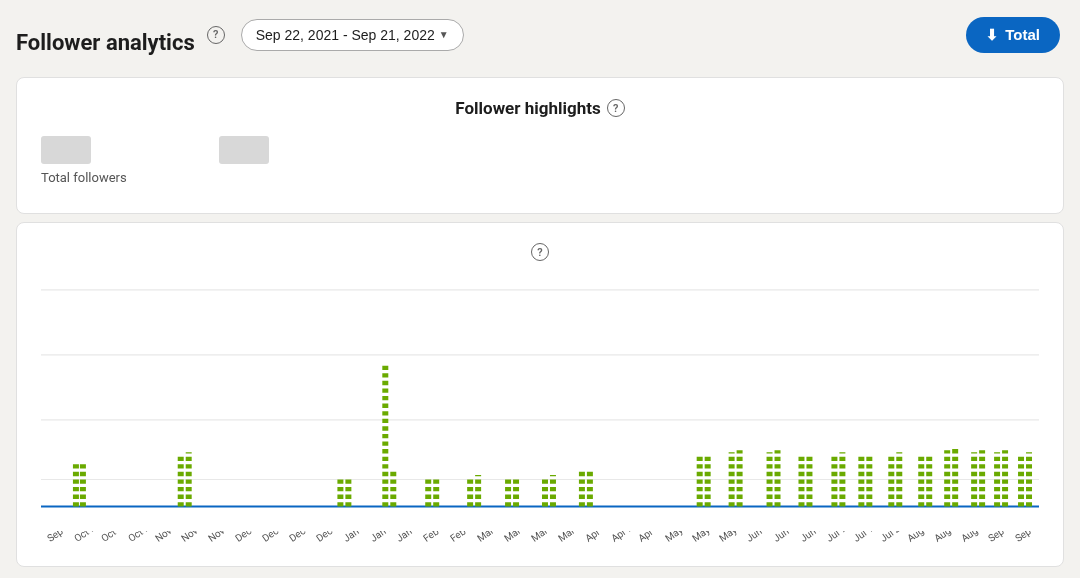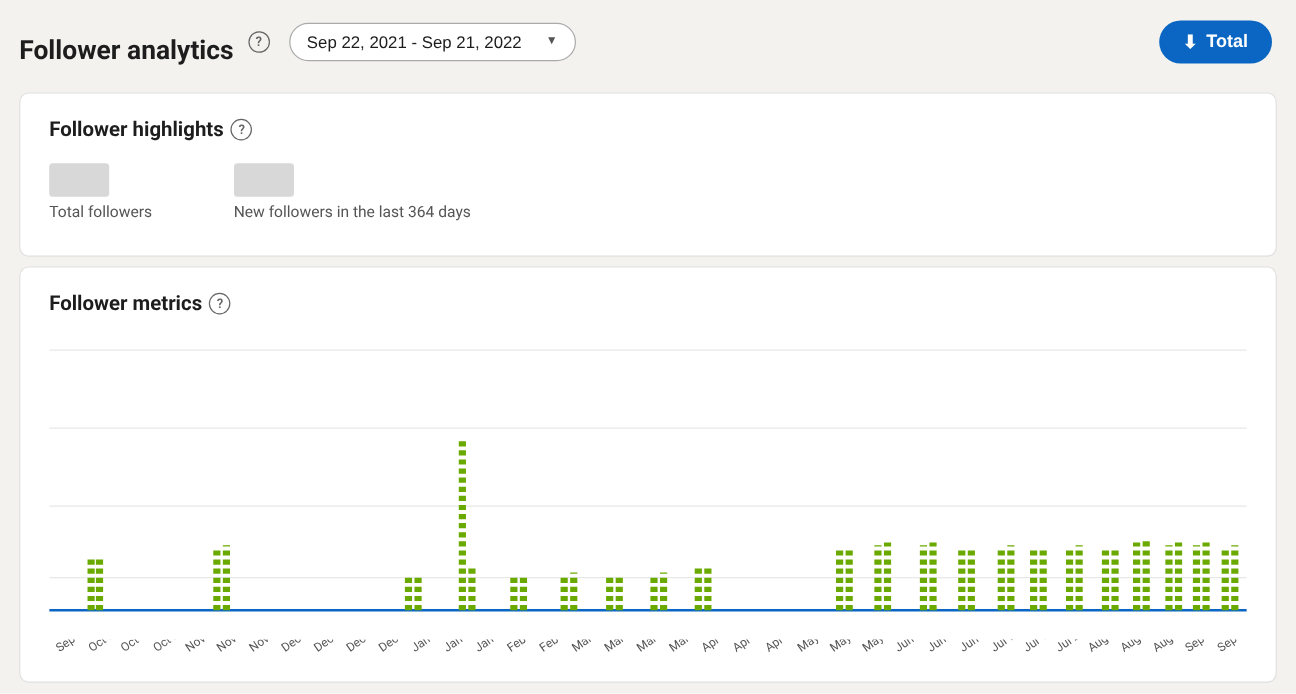--- a/index.html
+++ b/index.html
@@ -37,21 +37,21 @@
       color: #666;
       font-size: 11px;
       font-weight: 600;
       cursor: pointer;
       flex-shrink: 0;
     }
 
     .date-range-btn {
       display: flex;
       align-items: center;
-      gap: 20px;
+      gap: 4px;
       padding: 7px 14px;
       border: 1.5px solid #aaa;
       border-radius: 20px;
       background: #fff;
       font-size: 14px;
       color: #1d1d1d;
       cursor: pointer;
       margin-left: 4px;
     }
 
@@ -87,25 +87,26 @@
       padding: 20px 24px;
     }
 
     .card-title {
       font-size: 17px;
       font-weight: 700;
       display: flex;
       align-items: center;
       gap: 6px;
       margin-bottom: 18px;
+      justify-content: center;
     }
 
     .highlights-row {
       display: flex;
-      gap: 68px;
+      gap: 92px;
       padding-bottom: 8px;
     }
 
     .highlight-item {
       display: flex;
       flex-direction: column;
       gap: 4px;
     }
 
     .highlight-placeholder {
@@ -155,28 +156,26 @@
     <span>Follower highlights</span>
     <span class="help-icon">?</span>
   </div>
   <div class="highlights-row">
     <div class="highlight-item">
       <div class="highlight-placeholder"></div>
       <span class="highlight-label">Total followers</span>
     </div>
     <div class="highlight-item">
       <div class="highlight-placeholder"></div>
-      <span class="highlight-label">New followers in the last 364 days</span>
     </div>
   </div>
 </div>
 
 <div class="card">
   <div class="card-title">
-    <span>Follower metrics</span>
     <span class="help-icon">?</span>
   </div>
   <div class="chart-container">
     <svg class="chart-svg" viewBox="0 0 1000 240" preserveAspectRatio="none">
 
       <line x1="0" y1="10" x2="1000" y2="10" stroke="#e8e8e8" stroke-width="1"></line>
       <line x1="0" y1="70" x2="1000" y2="70" stroke="#e8e8e8" stroke-width="1"></line>
       <line x1="0" y1="130" x2="1000" y2="130" stroke="#e8e8e8" stroke-width="1"></line>
       <line x1="0" y1="185" x2="1000" y2="185" stroke="#e8e8e8" stroke-width="1"></line>
 

